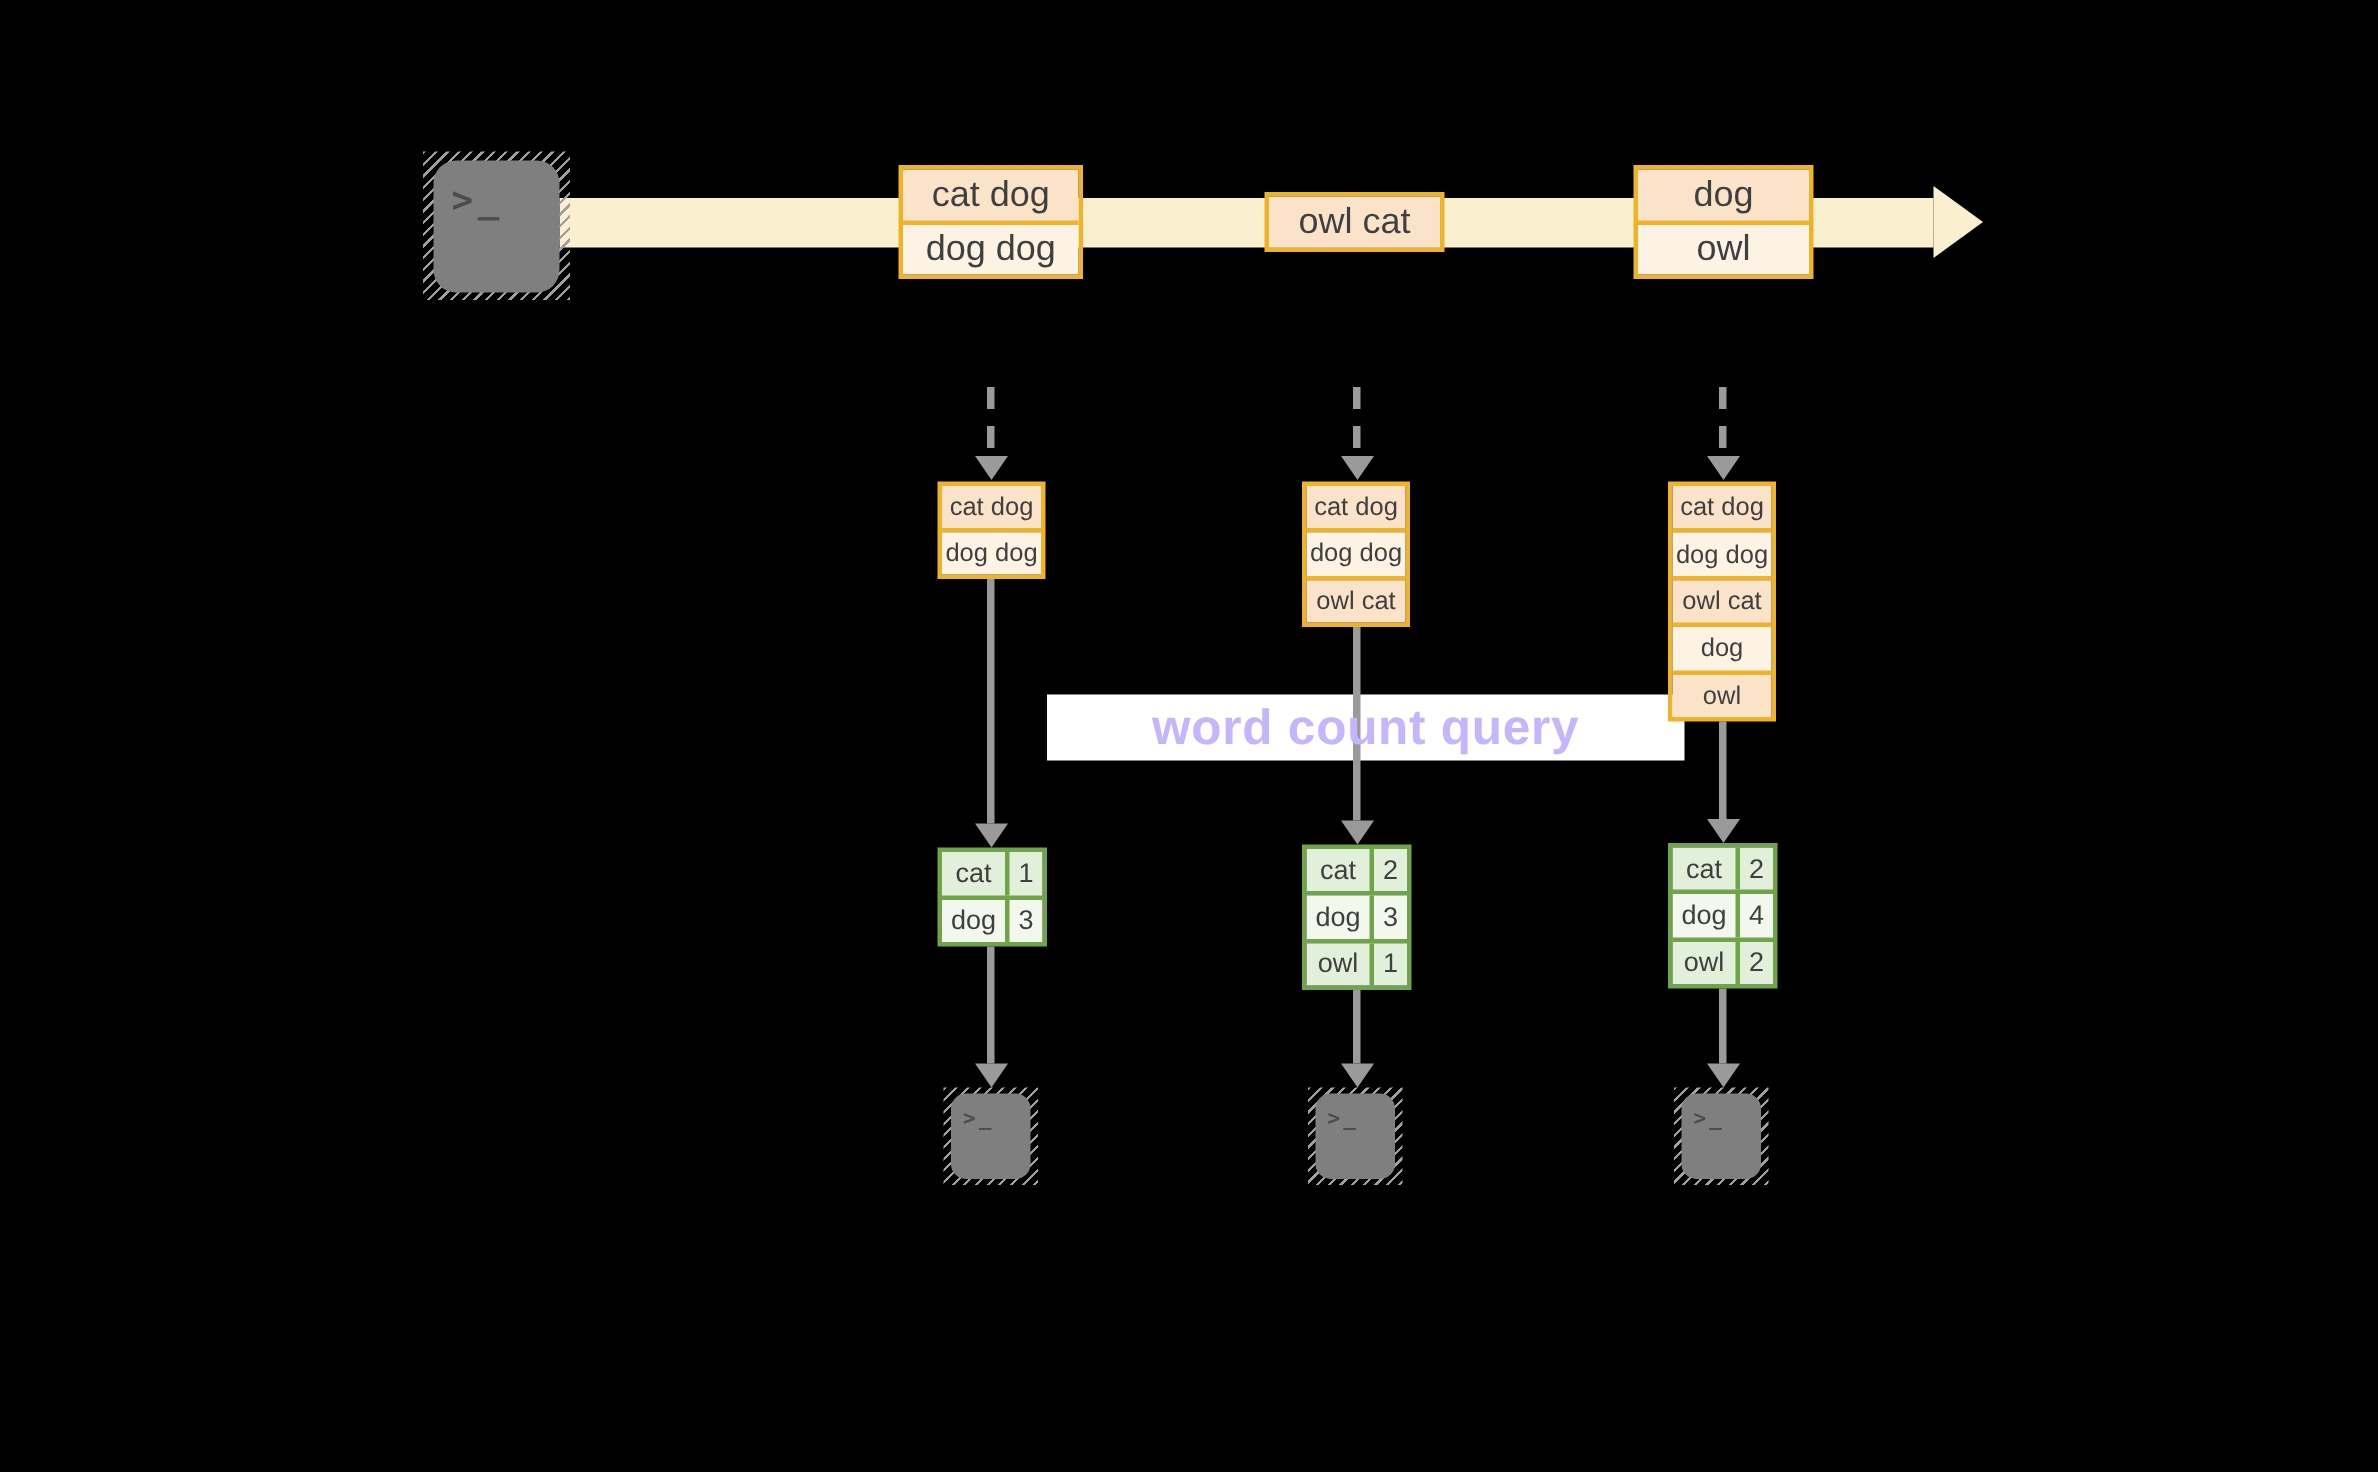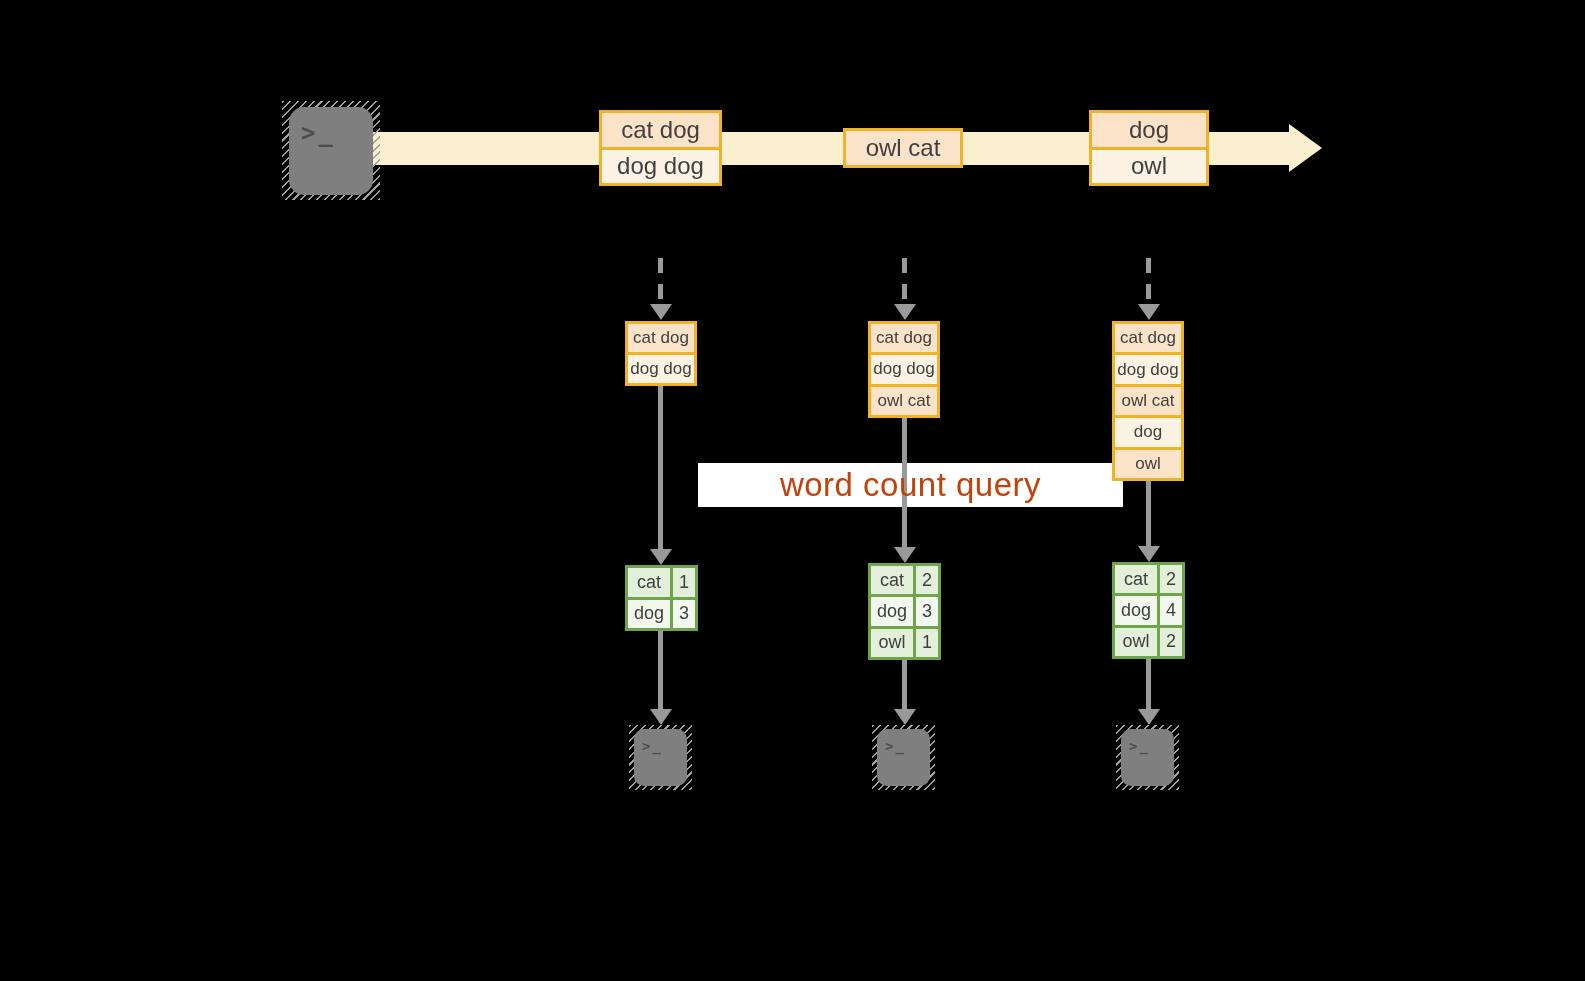--- a/index.html
+++ b/index.html
@@ -39,21 +39,21 @@
   
   .vline{width:5px;background:var(--arrow);z-index:2;}
   .vdash{width:5px;z-index:2;
     background:repeating-linear-gradient(to bottom,var(--arrow) 0 15px,transparent 15px 26px);}
   .vhead{width:0;height:0;border-left:11px solid transparent;
     border-right:11px solid transparent;border-top:16px solid var(--arrow);z-index:2;}
 
   
   .qband{background:var(--labelbg);z-index:1;}
   .qtext{z-index:3;display:flex;align-items:center;justify-content:center;
-    font-size:33px;font-weight:400;color:#c2410c;letter-spacing:.5px;}
+    font-size:33px;font-weight:700;color:#c4b5fd;letter-spacing:.5px;}
 
   
   .hatch{background:repeating-linear-gradient(135deg,#A0A0A0 0 1.5px,transparent 1.5px 5.5px);z-index:5;}
   .term-body{position:absolute;background:var(--term);}
   .term-glyph{position:absolute;font-family:"DejaVu Sans Mono",monospace;
     font-weight:bold;color:#4D4D4D;line-height:1;}
 </style>
 </head>
 <body>
 

